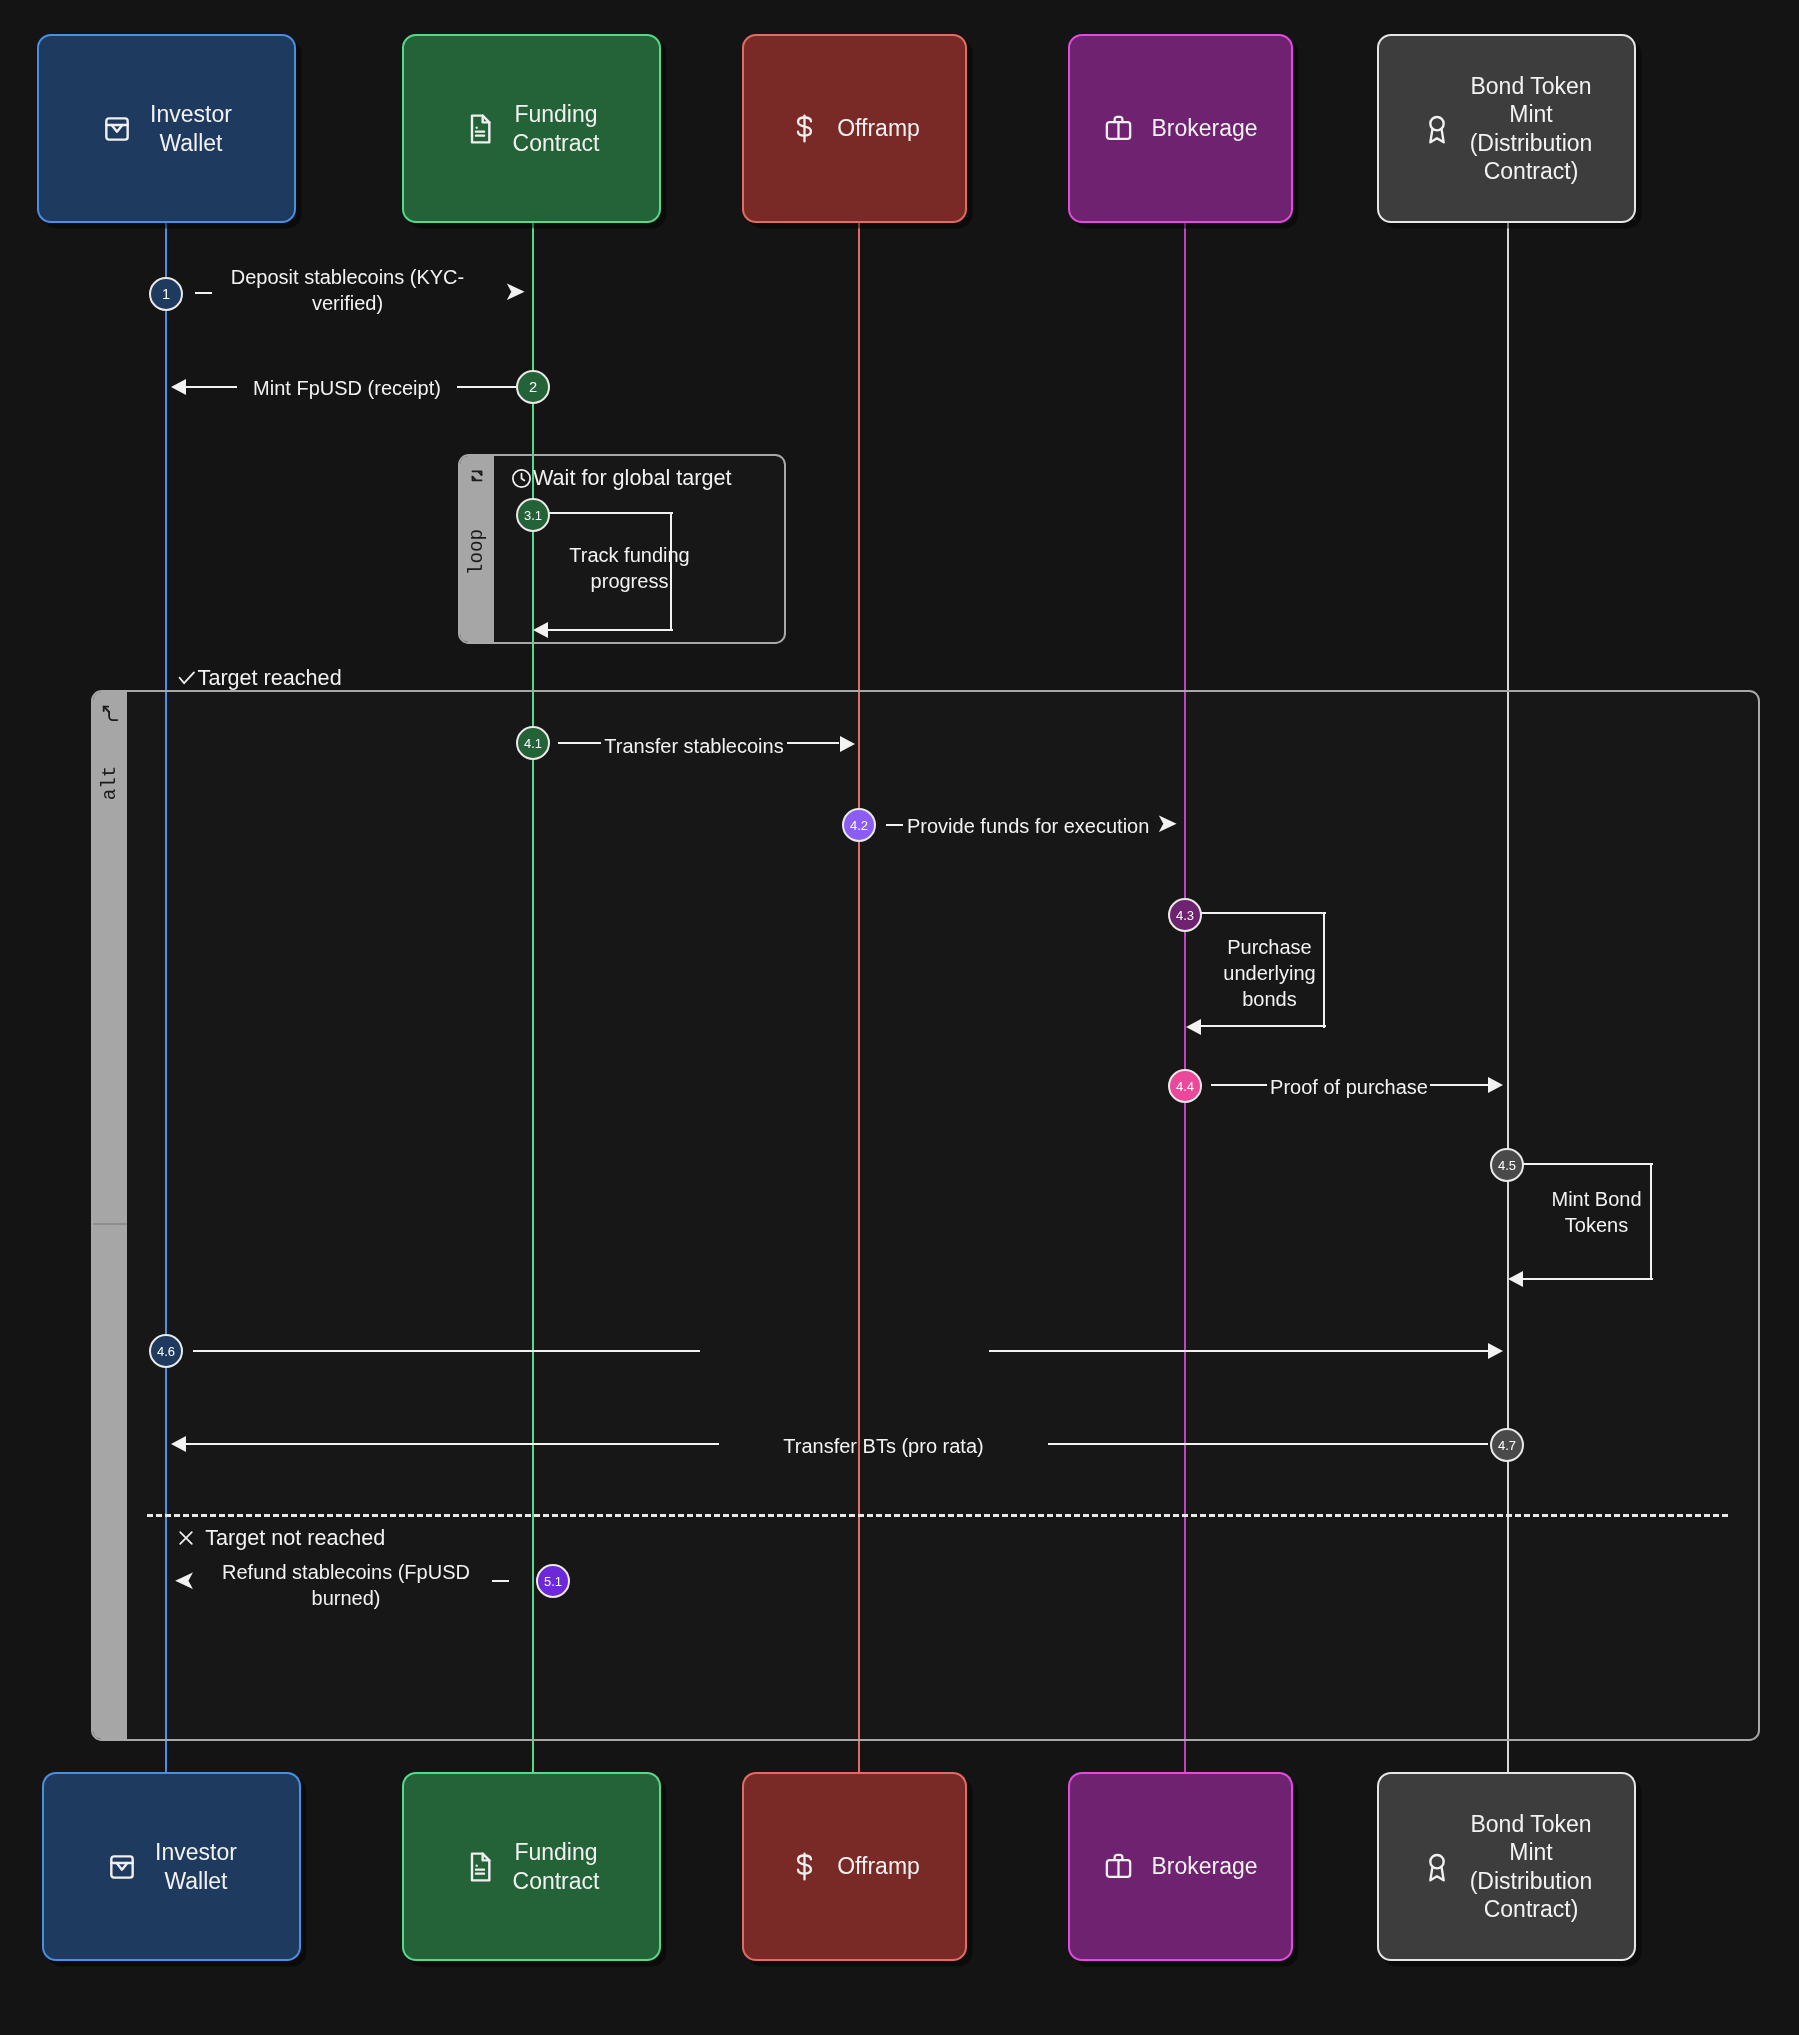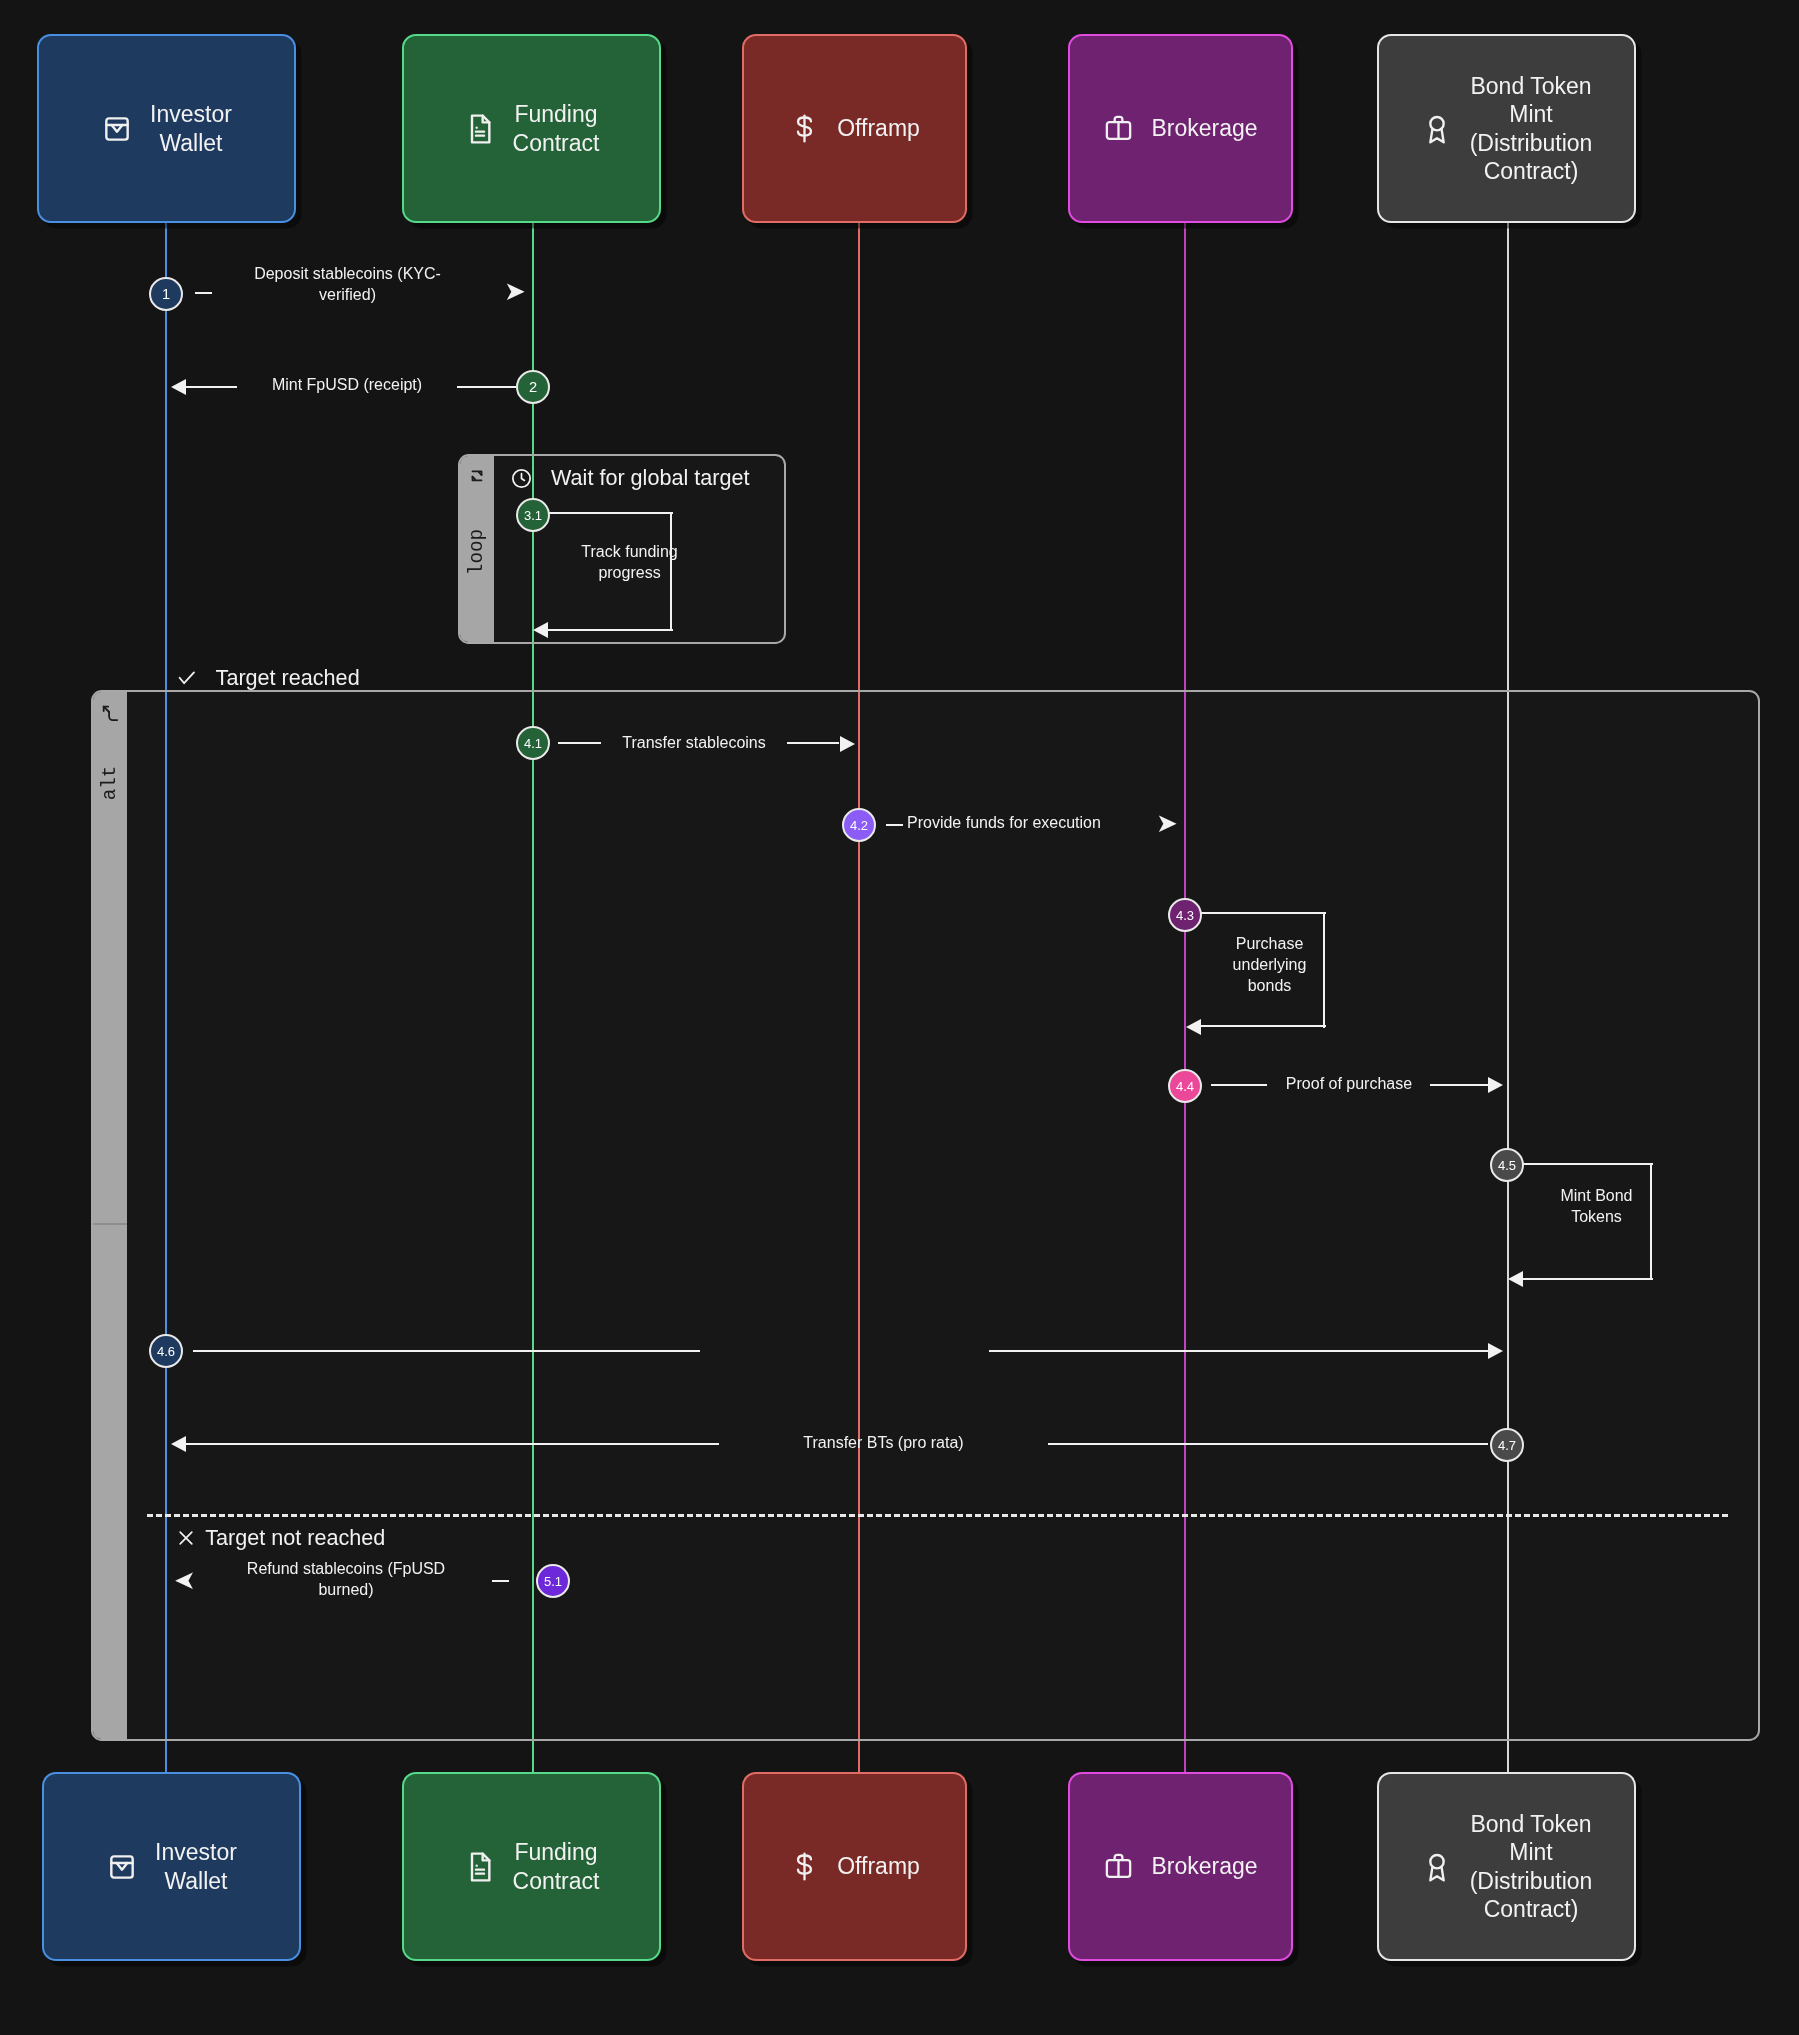--- a/index.html
+++ b/index.html
@@ -40,29 +40,29 @@
     color:#1b1b1b;font-size:19.3px;font-family:"Liberation Mono","DejaVu Sans Mono",monospace;
     white-space:nowrap;
   }
   .frag-bar .baricon{
     position:absolute;left:50%;transform:translateX(-50%);
     width:21.6px;height:21.6px;color:#1b1b1b;
   }
   .frag-bar-div{position:absolute;left:0;width:34px;height:1.5px;background:#8e8e8e;}
 
   .frag-title{
-    position:absolute;display:flex;align-items:center;gap:18px;
+    position:absolute;display:flex;align-items:center;gap:0;
     color:#f2f2f2;font-size:21.6px;white-space:nowrap;
   }
   .frag-title svg{display:block;flex:0 0 auto;}
   .frag-else-line{position:absolute;height:0;border-top:3.1px dashed #e8e8e8;}
 
   
   .msg-label{
-    position:absolute;color:#f2f2f2;font-size:16px;line-height:1.3;
+    position:absolute;color:#f2f2f2;font-size:20px;line-height:1.3;
     text-align:center;white-space:pre-line;
   }
   .msg-line{position:absolute;height:2.3px;background:#f2f2f2;}
   .msg-arrow{position:absolute;width:0;height:0;}
   .arrow-r{border-top:8.5px solid transparent;border-bottom:8.5px solid transparent;border-left:15.4px solid #f2f2f2;}
   .arrow-l{border-top:8.5px solid transparent;border-bottom:8.5px solid transparent;border-right:15.4px solid #f2f2f2;}
   .arrow-open{position:absolute;color:#f2f2f2;font-size:26px;line-height:1;font-family:"Liberation Sans",sans-serif;}
   .dash-tick{position:absolute;width:17px;height:2.3px;background:#f2f2f2;}
 
   

